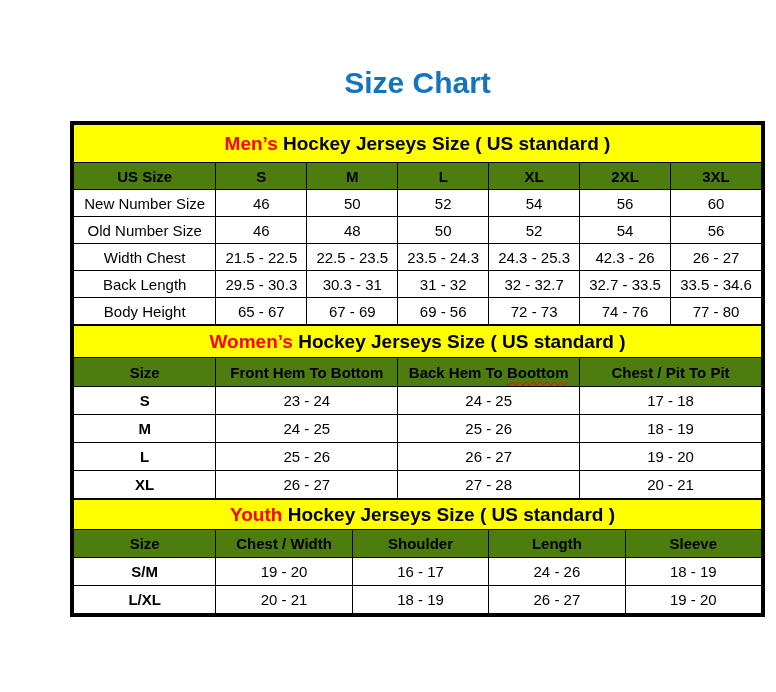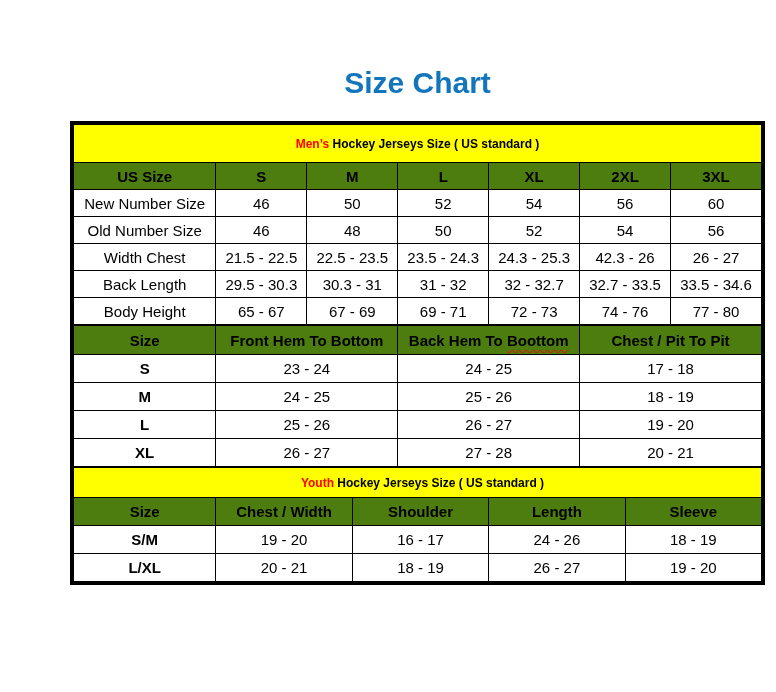--- a/index.html
+++ b/index.html
@@ -38,21 +38,21 @@
     font-size: 15px;
     padding: 0 2px;
     overflow: hidden;
     white-space: nowrap;
   }
 
   
   tr.section-row th {
     background: #ffff00;
     font-weight: bold;
-    font-size: 12px;
+    font-size: 19px;
   }
   .t-mens  tr.section-row th { height: 38px; }
   .t-womens tr.section-row th { height: 32px; }
   .t-youth tr.section-row th { height: 30px; padding-left: 12px; }
   .section-accent { color: #ff0000; }
 
   
   tr.cols-row th { font-weight: bold; background: #4d7c0f; }
   .t-mens  tr.cols-row th { height: 27px; }
   .t-womens tr.cols-row th { height: 29px; }
@@ -141,35 +141,38 @@
             <td>30.3 - 31</td>
             <td>31 - 32</td>
             <td>32 - 32.7</td>
             <td>32.7 - 33.5</td>
             <td>33.5 - 34.6</td>
           </tr>
           <tr>
             <td>Body Height</td>
             <td>65 - 67</td>
             <td>67 - 69</td>
-            <td>69 - 71</td>
+            <td>69 - 56</td>
             <td>72 - 73</td>
             <td>74 - 76</td>
             <td>77 - 80</td>
           </tr>
         </tbody>
       </table>
       <table class="size-table t-womens">
         <colgroup>
           <col style="width: 20.7%;">
           <col style="width: 26.4333%;">
           <col style="width: 26.4333%;">
           <col style="width: 26.4333%;">
         </colgroup>
         <thead>
+          <tr class="section-row">
+            <th colspan="4"><span class="section-accent">Women’s</span><span> Hockey Jerseys Size ( US standard )</span></th>
+          </tr>
           <tr class="cols-row">
             <th><span>Size</span></th>
             <th><span>Front Hem To Bottom</span></th>
             <th><span>Back Hem To </span><span class="squiggle">Boottom</span></th>
             <th><span>Chest / Pit To Pit</span></th>
           </tr>
         </thead>
         <tbody>
           <tr>
             <td>S</td>

